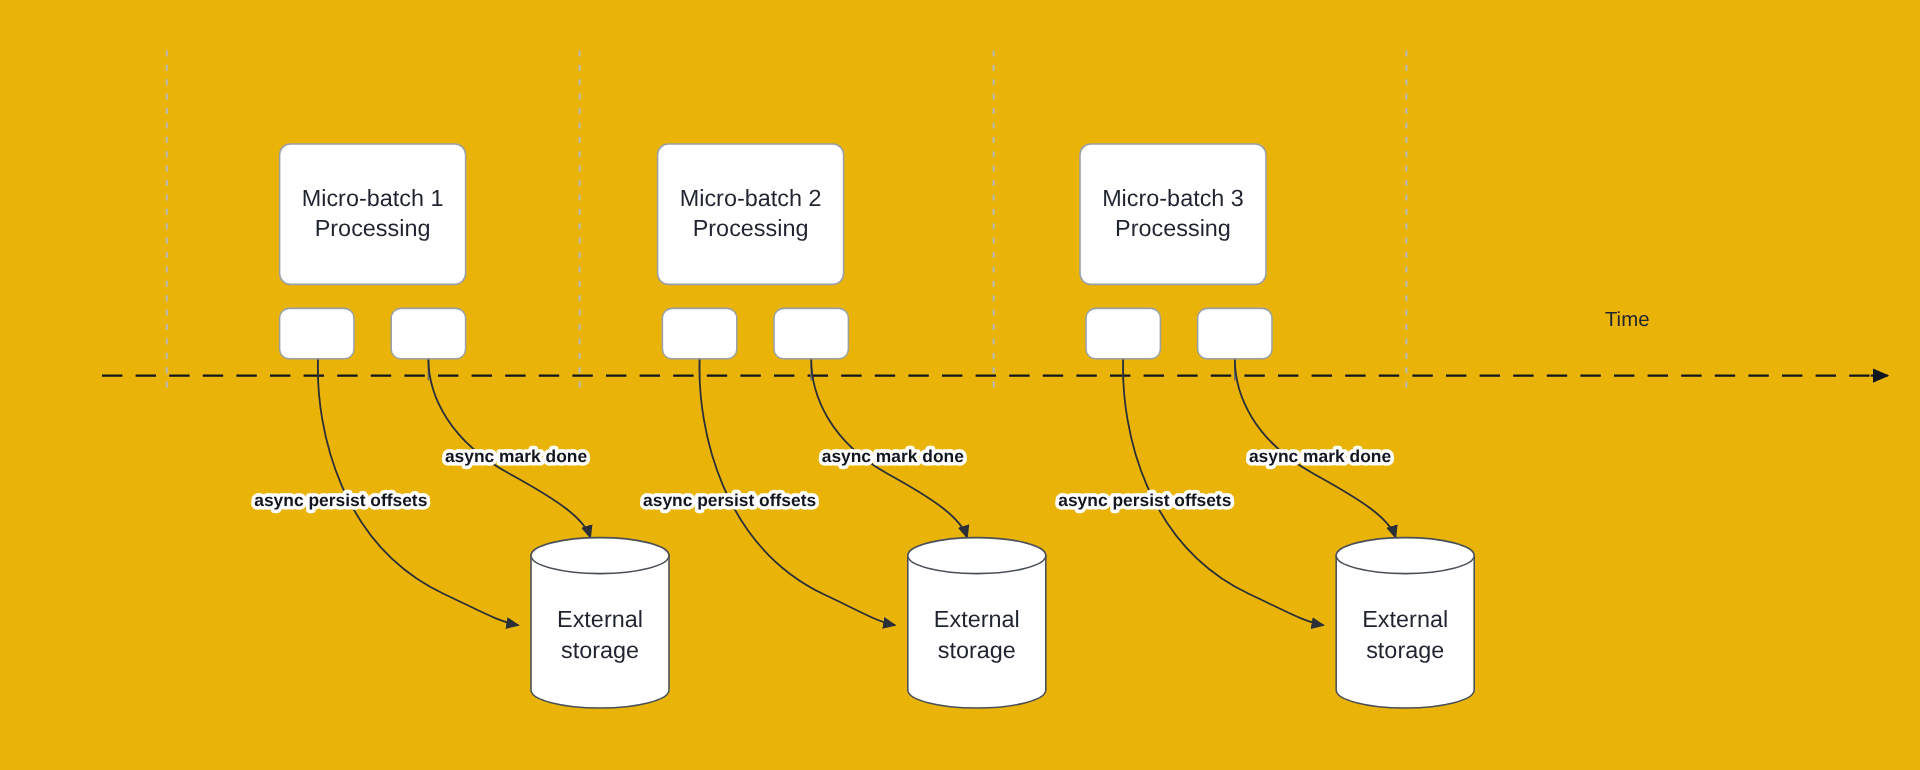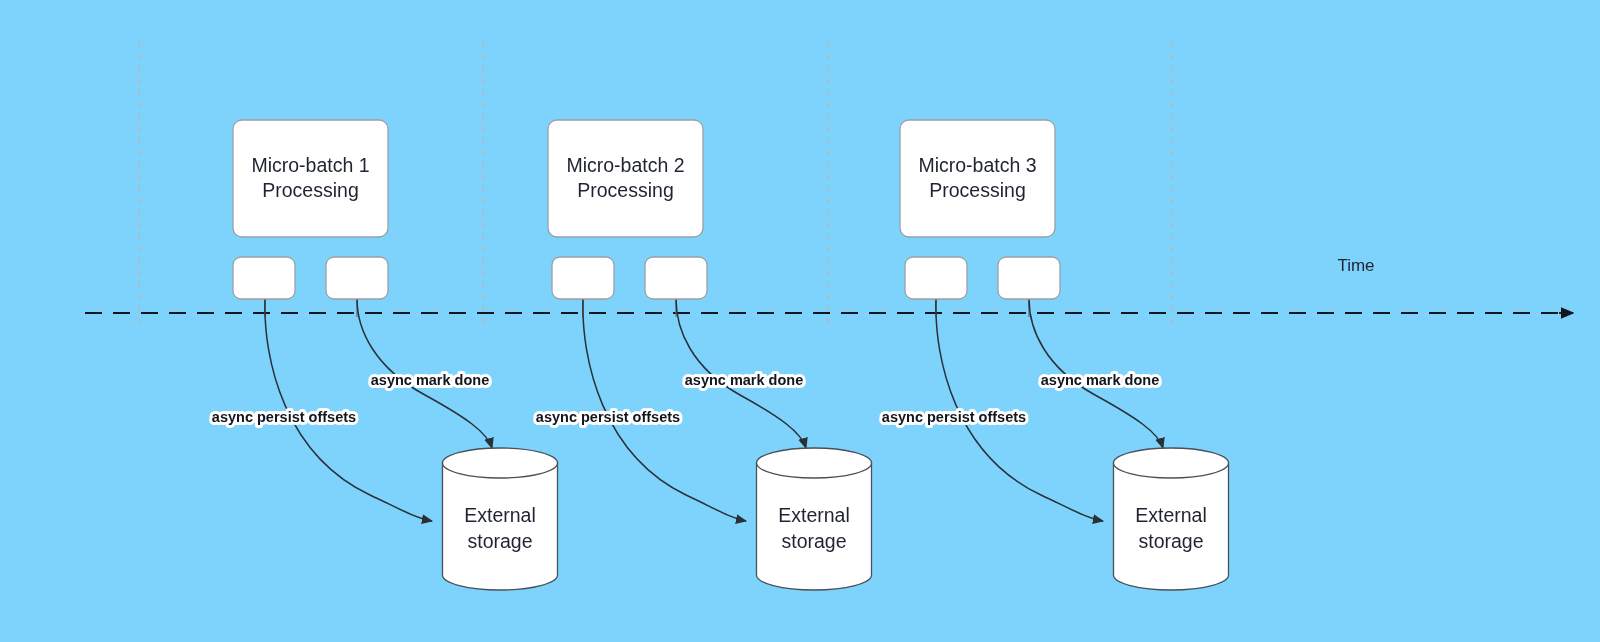--- a/index.html
+++ b/index.html
@@ -9,21 +9,21 @@
     background: #ffffff;
   }
   body {
     font-family: "Liberation Sans", "DejaVu Sans", sans-serif;
     color: #1f2430;
   }
   #canvas {
     position: relative;
     width: 1600px;
     height: 642px;
-    background: #7dd3fc;
+    background: #eab308;
     overflow: hidden;
   }
   #diagram-svg {
     position: absolute;
     left: 0;
     top: 0;
     width: 1600px;
     height: 642px;
     display: block;
   }

